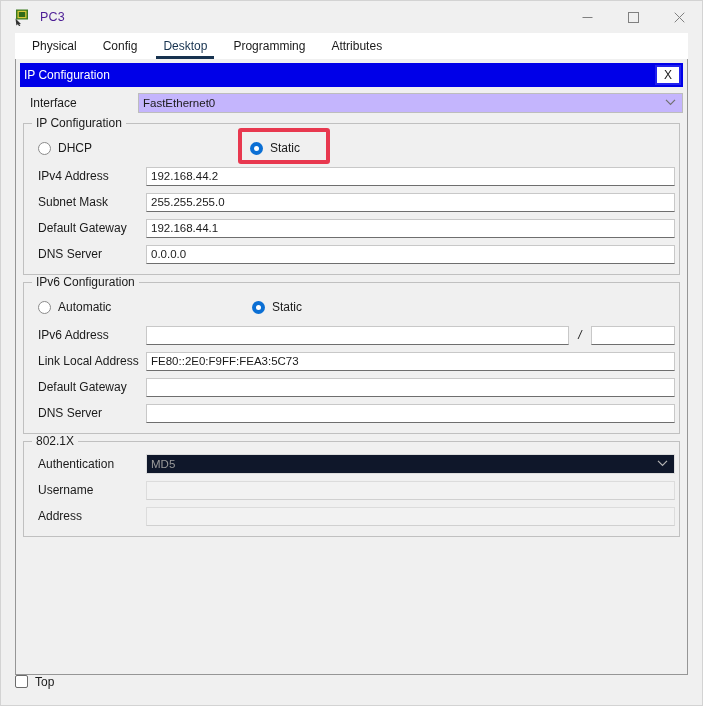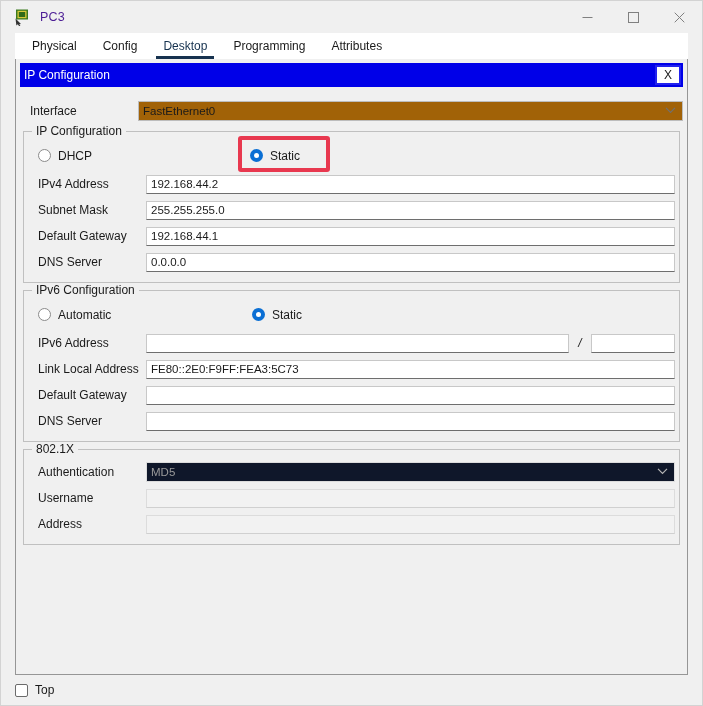--- a/index.html
+++ b/index.html
@@ -176,21 +176,21 @@
   .field.disabled {
     background: #f2f2f2;
     border: 1px solid #dcdcdc;
     border-bottom: 1px solid #d0d0d0;
     color: #9a9a9a;
   }
 
   .combo {
     flex: 1;
     height: 20px;
-    background: #a16207;
+    background: #c4b5fd;
     border: 1px solid #bdbdbd;
     box-sizing: border-box;
     display: flex;
     align-items: center;
     padding: 0 4px;
     font-size: 11.5px;
     position: relative;
   }
   .combo.disabled {
     background: #0f172a;
@@ -225,21 +225,21 @@
 
   
   .opt-row {
     display: flex;
     align-items: center;
     height: 30px;
     position: relative;
   }
   .opt {
     display: flex;
-    align-items: flex-start;
+    align-items: flex-end;
     gap: 7px;
   }
   .opt.first { padding-left: 10px; width: 118px; flex: none; box-sizing: border-box; }
   .opt.second { margin-left: 104px; }
   .opt.second.v6 { margin-left: 106px; }
 
   .radio {
     width: 13px; height: 13px;
     border-radius: 50%;
     border: 1px solid #8b8b8b;
@@ -291,21 +291,21 @@
     flex: none;
   }
   .v6-prefix { width: 84px; flex: none; }
 
   .spacer-fill { flex: 1; }
 
   .bottom-bar {
     height: 30px;
     min-height: 30px;
     display: flex;
-    align-items: center;
+    align-items: flex-start;
     padding-left: 14px;
     gap: 7px;
     background: #f0f0f0;
   }
   .bottom-label { font-size: 12px; }
 </style>
 </head>
 <body>
 
 <div class="window">
@@ -361,21 +361,21 @@
   </div>
 
   <div class="panel-wrap">
     <div class="panel">
 
       <div class="dlg-header">
         <div class="dlg-title">IP Configuration</div>
         <div class="dlg-close">X</div>
       </div>
 
-      <div class="row" style="margin-top:11px;">
+      <div class="row" style="margin-top:3px;">
         <div class="row-label">Interface</div>
         <div class="combo">
           <span>FastEthernet0</span>
           <span class="chev">
             <svg width="11" height="7" viewBox="0 0 11 7">
                 <path d="M1 1 L5.5 5.5 L10 1" fill="none" stroke="#707070" stroke-width="1.2"></path>
               </svg>
           </span>
         </div>
       </div>

